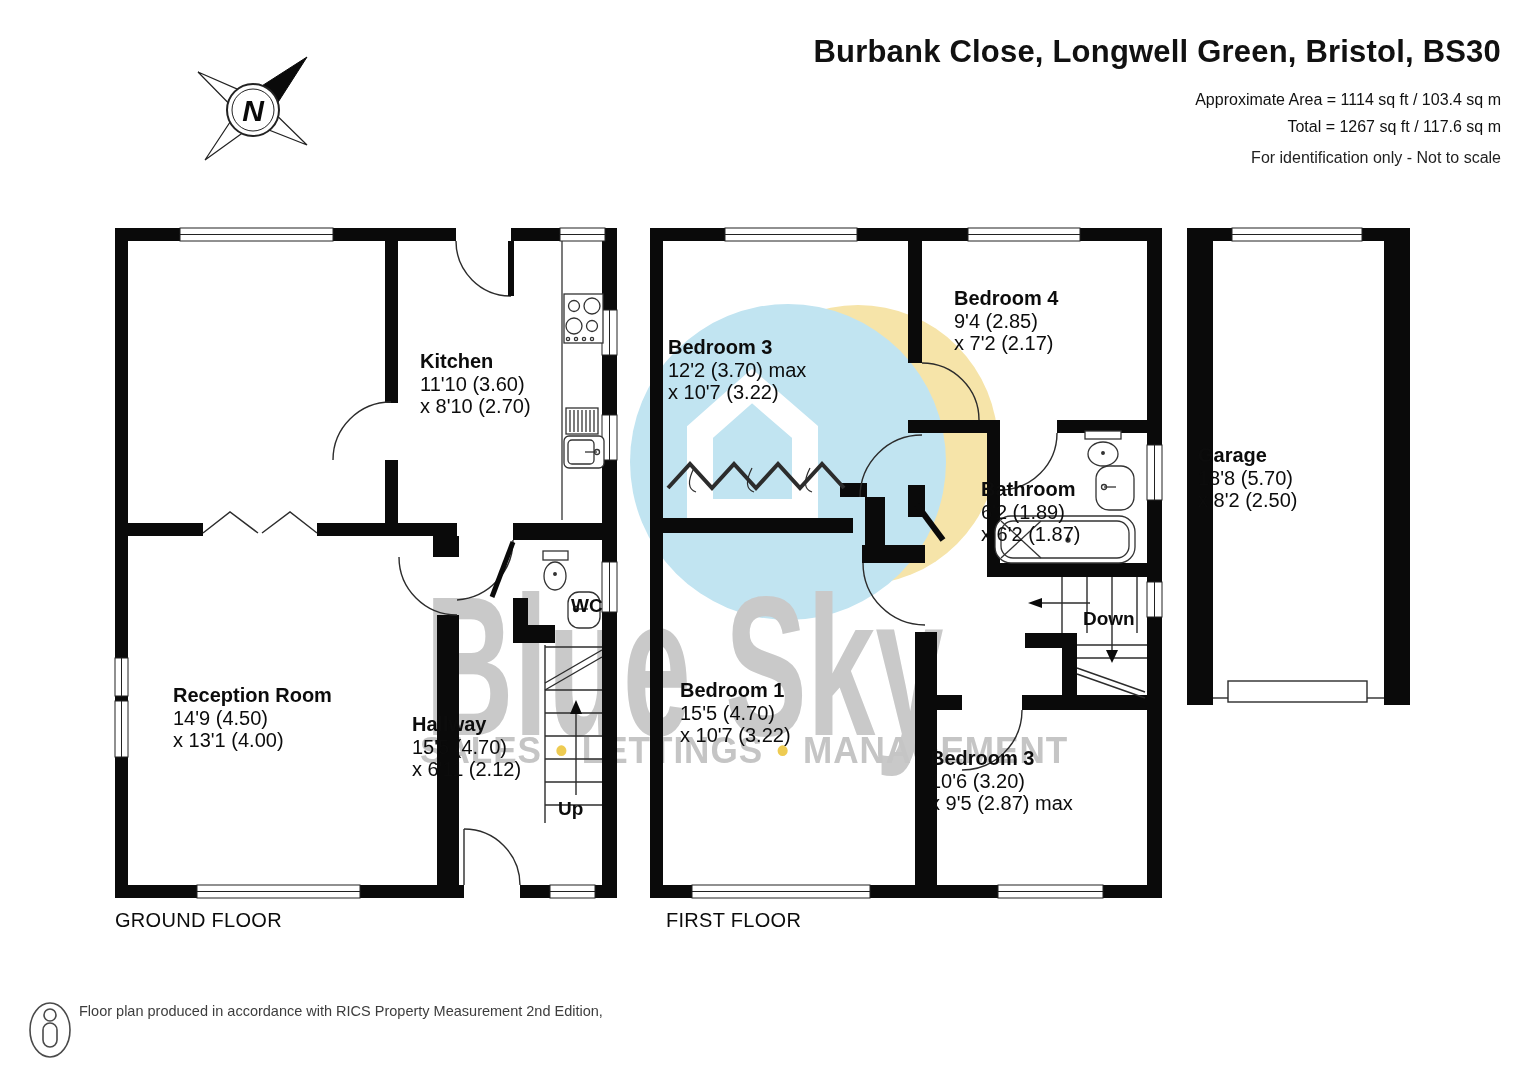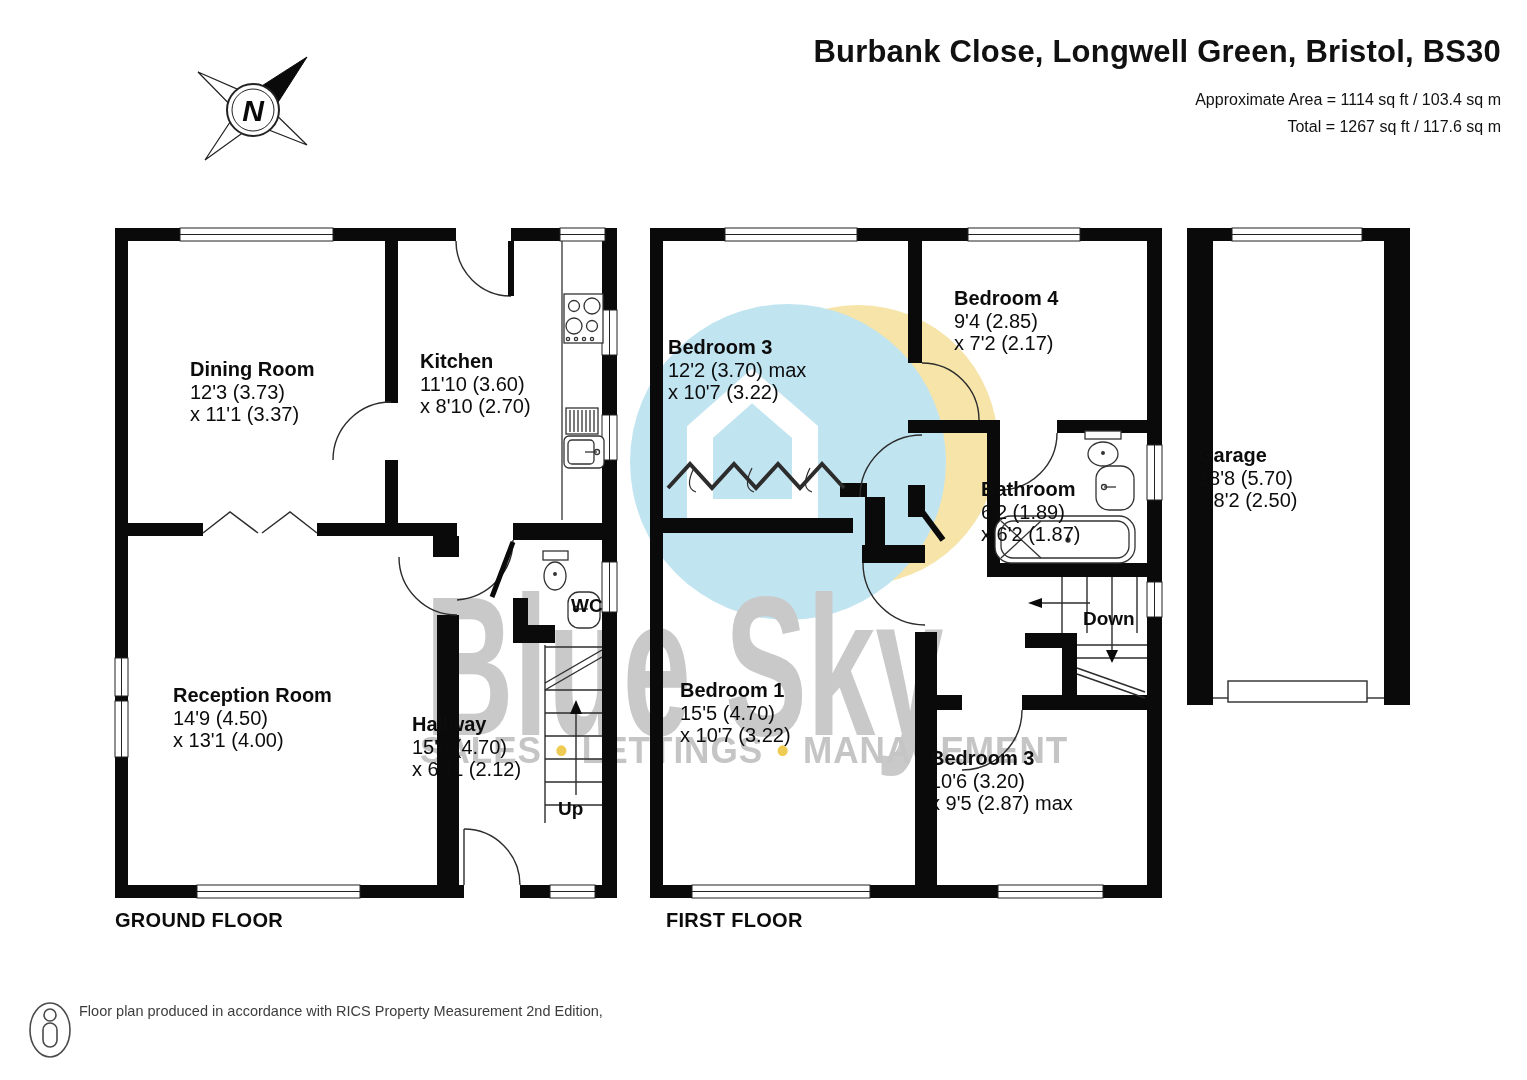--- a/index.html
+++ b/index.html
@@ -8,21 +8,21 @@
   #plan-svg{position:absolute;left:0;top:0;}
   
   .hdr{position:absolute;top:24px;right:26px;text-align:right;}
   .hdr .title{font-size:31px;font-weight:bold;letter-spacing:0.2px;margin-bottom:16px;margin-top:10px;}
   .hdr .area{font-size:16px;line-height:27px;font-weight:400;}
   .hdr .disc{font-size:16px;margin-top:9px;color:#222;}
   
   .rlabel{position:absolute;text-align:left;font-size:20px;line-height:22.5px;color:#0c0c0c;}
   .rname{font-weight:bold;}
   .small-label{position:absolute;font-size:19px;font-weight:bold;color:#0c0c0c;}
-  .floor-title{position:absolute;font-size:20px;font-weight:bold;color:#0c0c0c;letter-spacing:0.3px;}
+  .floor-title{position:absolute;font-size:20px;font-weight:normal;color:#0c0c0c;letter-spacing:0.3px;}
   
   .footer-text{position:absolute;left:79px;top:1003px;font-size:14.5px;line-height:17px;color:#3d3d3d;}
   .wm-big{font-size:198px;font-weight:bold;fill:#c9c9c9;}
   .wm-tag{font-size:37px;font-weight:bold;fill:#c5c5c5;letter-spacing:1px;}
 </style>
 </head>
 <body>
 
 <div id="page">
 
@@ -323,27 +323,23 @@
     <ellipse cx="50" cy="1030" rx="20" ry="27"></ellipse>
     <circle cx="50" cy="1015" r="6"></circle>
     <rect x="43" y="1023" width="14" height="24" rx="7"></rect>
   </g>
 </svg>
 
 <div class="hdr">
   <div class="title">Burbank Close, Longwell Green, Bristol, BS30</div>
   <div class="area">Approximate Area = 1114 sq ft / 103.4 sq m</div>
   <div class="area">Total = 1267 sq ft / 117.6 sq m</div>
-</div>
-
-<div class="rlabel" style="left:190px;top:358px;width:220px">
-  <div class="rname">Dining Room</div>
-  <div>12'3 (3.73)</div>
-  <div>x 11'1 (3.37)</div>
-</div>
+  <div class="disc">For identification only - Not to scale</div>
+</div>
+
 <div class="rlabel" style="left:420px;top:350px;width:170px">
   <div class="rname">Kitchen</div>
   <div>11'10 (3.60)</div>
   <div>x 8'10 (2.70)</div>
 </div>
 <div class="rlabel" style="left:173px;top:684px;width:220px">
   <div class="rname">Reception Room</div>
   <div>14'9 (4.50)</div>
   <div>x 13'1 (4.00)</div>
 </div>

